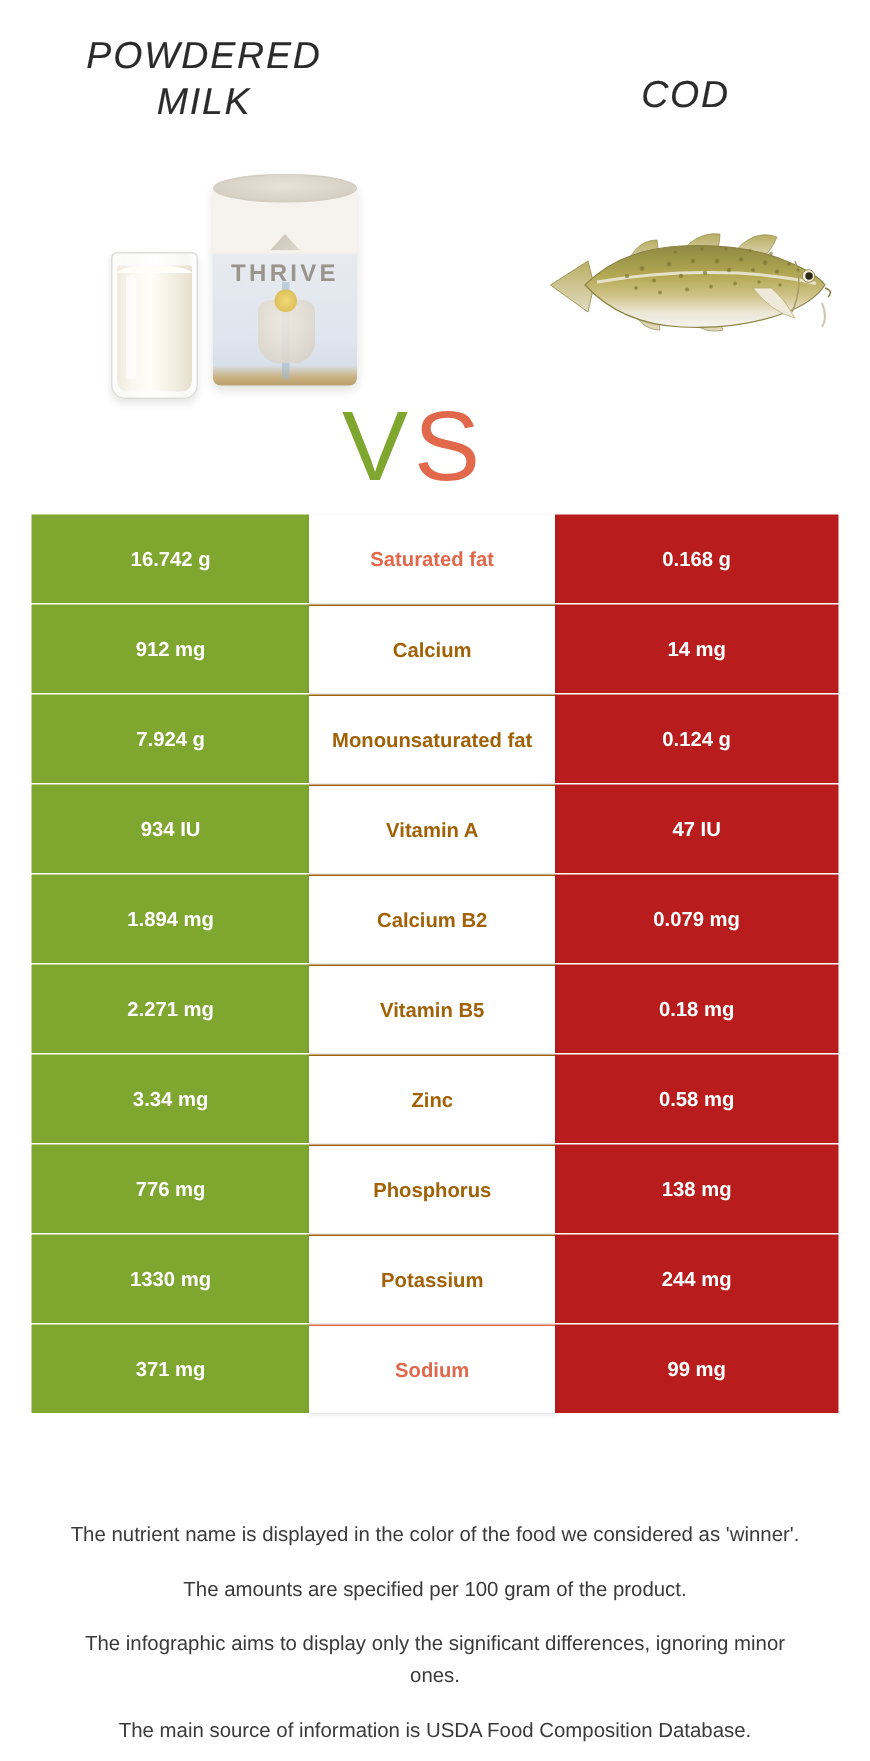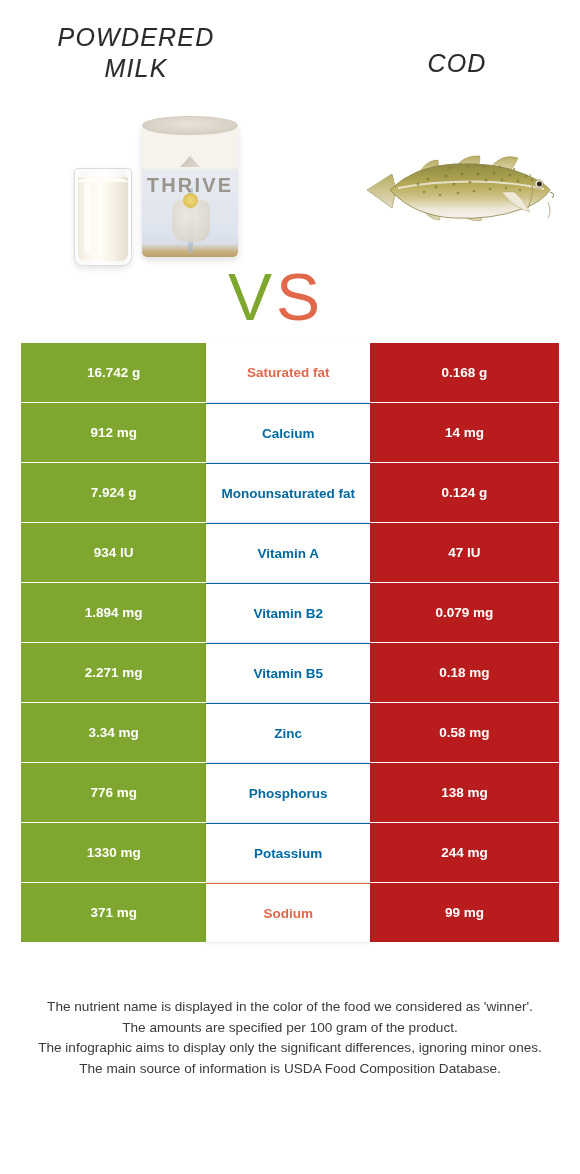--- a/index.html
+++ b/index.html
@@ -88,21 +88,21 @@
     background: radial-gradient(ellipse at 50% 40%, #e8e2d8 0%, #d7d0c4 70%, #cbc3b5 100%);
     border-radius: 48px / 10px;
     border: 1px solid #d3ccc0;
     box-sizing: border-box;
   }
   .can-brand {
     position: absolute;
     left: 0; top: 52px;
     width: 96px;
     text-align: center;
-    font-size: 20px;
+    font-size: 16px;
     font-weight: 700;
     letter-spacing: 2.2px;
     color: #9a958c;
     font-family: "Liberation Sans", sans-serif;
   }
   .can-logo {
     position: absolute;
     left: 38px; top: 34px;
     width: 20px; height: 11px;
     background: linear-gradient(135deg, #b9b0a2, #d6cfc4);
@@ -208,42 +208,42 @@
     width: 178px;
     background: #ffffff;
     font-weight: 700;
     box-shadow: 0 1px 3px rgba(0,0,0,0.10);
     position: relative;
     z-index: 2;
   }
   .row + .row .cell-mid {
     border-top: 1px solid currentColor;
   }
-  .cell-mid.win-green { color: #0369a1; text-align: right; }
+  .cell-mid.win-green { color: #a16207; text-align: right; }
   .cell-mid.win-orange { color: #e1684a; }
   .cell-right {
     width: 206px;
     background: #b91c1c;
     color: #ffffff;
     margin-left: auto;
   }
 
   
   .footer {
     position: absolute;
     left: 28px;
     top: 997px;
     width: 524px;
     text-align: center;
     font-family: "Liberation Sans", sans-serif;
     font-size: 13.6px;
     line-height: 1.52;
     color: #3a3a3a;
   }
-  .footer div { margin: 0; }
+  .footer div { margin: 16px; }
 </style>
 </head>
 <body>
 
 <div class="header">
   <div class="food-title title-left">POWDERED MILK</div>
   <div class="food-title title-right">COD</div>
 </div>
 
 <div class="hero">
@@ -361,21 +361,21 @@
       <div class="cell cell-mid win-green">Monounsaturated fat</div>
       <div class="cell cell-right">0.124 g</div>
     </div>
     <div class="row">
       <div class="cell cell-left">934 IU</div>
       <div class="cell cell-mid win-green">Vitamin A</div>
       <div class="cell cell-right">47 IU</div>
     </div>
     <div class="row">
       <div class="cell cell-left">1.894 mg</div>
-      <div class="cell cell-mid win-green">Vitamin B2</div>
+      <div class="cell cell-mid win-green">Calcium B2</div>
       <div class="cell cell-right">0.079 mg</div>
     </div>
     <div class="row">
       <div class="cell cell-left">2.271 mg</div>
       <div class="cell cell-mid win-green">Vitamin B5</div>
       <div class="cell cell-right">0.18 mg</div>
     </div>
     <div class="row">
       <div class="cell cell-left">3.34 mg</div>
       <div class="cell cell-mid win-green">Zinc</div>

